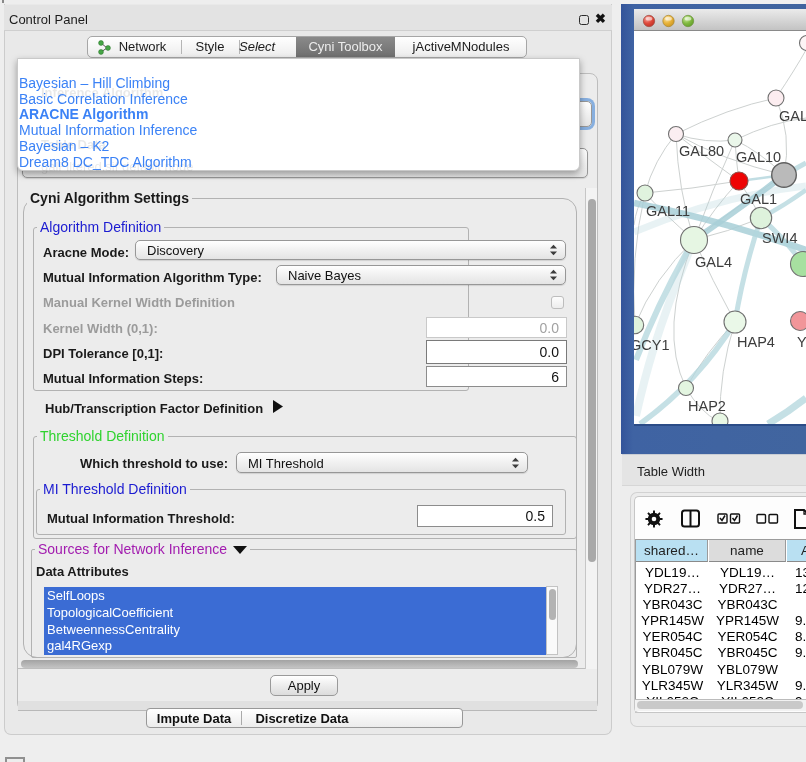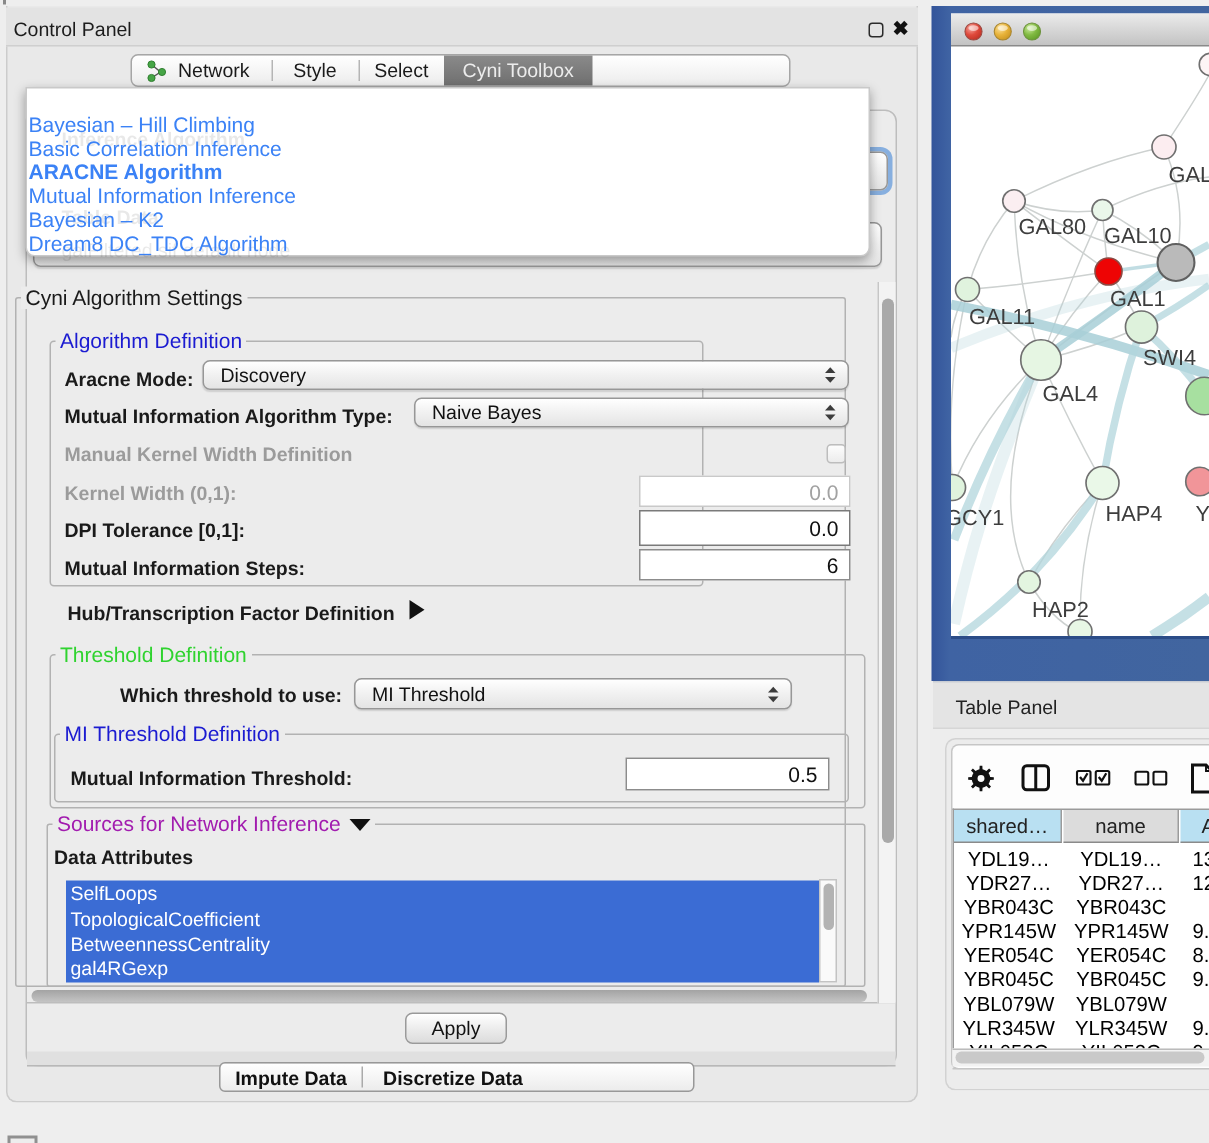--- a/index.html
+++ b/index.html
@@ -27,37 +27,38 @@
 <div class="abs" style="left:9px; top:12px; font-size:13px; color:#1c1c1c;">Control Panel</div>
 <div class="abs" style="left:579px; top:15px; width:10px; height:10px; border:1.5px solid #2b2b2b; border-radius:2.5px;"></div>
 <div class="abs" style="left:595px; top:11px; font-size:13px; font-weight:bold; color:#111;">✖</div>
 <div class="abs" style="left:2px; top:0px; width:2px; height:3px; background:#888;"></div>
 
 <div class="abs" id="toptabs" style="left:87px; top:36px; height:22px; width:440px; border:1px solid #a6a6a6; border-radius:5px; background:linear-gradient(#ffffff,#ececec); font-size:13px; color:#1a1a1a;">
   <div class="abs" style="left:0; top:0; width:93px; height:20px; line-height:20px; text-align:center; padding-left:16px;">Network</div>
   <div class="abs" style="left:93px; top:3px; width:1px; height:14px; background:#b5b5b5;"></div>
   <div class="abs" style="left:93px; top:0; width:58px; height:20px; line-height:20px; text-align:center;">Style</div>
   <div class="abs" style="left:151px; top:3px; width:1px; height:14px; background:#b5b5b5;"></div>
-  <div class="abs" style="left:151px; top:0; width:57px; height:20px; line-height:20px; text-align:center;">Select</div>
+  <div class="abs" style="left:151px; top:0; width:57px; height:20px; line-height:20px; font-style:italic;">Select</div>
   <div class="abs" style="left:208px; top:0; width:99px; height:20px; line-height:20px; text-align:center; background:linear-gradient(#8a8a8a,#6f6f6f); color:#ececec;">Cyni Toolbox</div>
+  <div class="abs" style="left:307px; top:0; width:132px; height:20px; line-height:20px; text-align:center;">jActiveMNodules</div>
   <svg class="abs" style="left:9px; top:3px;" width="15" height="15" viewBox="0 0 15 15">
     <line x1="4" y1="3" x2="10" y2="8" stroke="#555" stroke-width="1"></line>
     <line x1="4" y1="12" x2="10" y2="8" stroke="#555" stroke-width="1"></line>
     <circle cx="4" cy="3" r="2.4" fill="#46a546" stroke="#2a7a2a" stroke-width="0.6"></circle>
     <circle cx="4" cy="12" r="2.4" fill="#46a546" stroke="#2a7a2a" stroke-width="0.6"></circle>
     <circle cx="11" cy="8" r="2.4" fill="#46a546" stroke="#2a7a2a" stroke-width="0.6"></circle>
   </svg>
 </div>
 
 <div class="abs" style="left:17px; top:73px; width:581px; height:638px; background:#ececec; border:1px solid #bdbdbd; border-radius:8px;"></div>
 
 <div class="abs combo" style="left:22px; top:101px; width:570px; height:26px; box-shadow:0 0 0 3px rgba(110,160,220,0.8);"></div>
 <div class="abs combo" style="left:22px; top:148px; width:566px; height:30px;"></div>
 
-<div class="group" style="left:10px; top:198px; width:554px; height:460px; border-radius:2px;">
+<div class="group" style="left:23px; top:198px; width:554px; height:460px; border-radius:14px;font-weight:bold;">
   <div class="gtitle" style="color:#1a1a1a;">Cyni Algorithm Settings</div>
 </div>
 
 <div class="group" style="left:33px; top:227px; width:436px; height:164px;">
   <div class="gtitle" style="color:#1b1bd1;">Algorithm Definition</div>
 </div>
 <div class="abs lbl" style="left:43px; top:245px;">Aracne Mode:</div>
 <div class="combo" style="left:135px; top:240px; width:431px; height:20px;">
     <span class="ct">Discovery</span>
   <svg class="spin" viewBox="0 0 9 12">
@@ -245,21 +246,21 @@
     <text x="737" y="347">HAP4</text>
     <text x="797" y="347">Y</text>
     <text x="688" y="411">HAP2</text>
   </g>
 </svg>
 
 <div class="abs" style="left:634px; top:424px; width:172px; height:2px; background:#2b4c87;"></div>
 
 <div class="abs" style="left:620px; top:454px; width:186px; height:308px; background:#ededed;"></div>
 <div class="abs" style="left:622px; top:454px; width:184px; height:32px; background:#e4e4e4; border-top:1px solid #c9cdd4; border-bottom:1px solid #d6d6d6;"></div>
-<div class="abs" style="left:637px; top:464px; font-size:13px; color:#222;">Table Panel</div>
+<div class="abs" style="left:637px; top:464px; font-size:13px; color:#222;">Table Width</div>
 
 <div class="abs" style="left:630px; top:492px; width:176px; height:235px; background:#ececec; border:1px solid #d2d2d2; border-radius:7px 0 0 7px; border-right:none;"></div>
 <div class="abs" style="left:634px; top:496px; width:172px; height:217px; background:#fdfdfd; border:1px solid #c6c6c6; border-radius:5px 0 0 5px; border-right:none;"></div>
 
 <svg class="abs" style="left:644px; top:508px;" width="162" height="24" viewBox="0 0 162 24">
   <g>
       <path d="M15.73,8.63 L16.12,9.98 L18.55,10.10 L18.55,11.90 L16.12,12.02 L15.73,13.37 L15.04,14.60 L16.68,16.41 L15.41,17.68 L13.60,16.04 L12.37,16.73 L11.02,17.12 L10.90,19.55 L9.10,19.55 L8.98,17.12 L7.63,16.73 L6.40,16.04 L4.59,17.68 L3.32,16.41 L4.96,14.60 L4.27,13.37 L3.88,12.02 L1.45,11.90 L1.45,10.10 L3.88,9.98 L4.27,8.63 L4.96,7.40 L3.32,5.59 L4.59,4.32 L6.40,5.96 L7.63,5.27 L8.98,4.88 L9.10,2.45 L10.90,2.45 L11.02,4.88 L12.37,5.27 L13.60,5.96 L15.41,4.32 L16.68,5.59 L15.04,7.40 Z" fill="#111" fill-rule="evenodd"></path>
       <circle cx="10.0" cy="11.0" r="2.3" fill="#fdfdfd"></circle>
     </g>
   <rect x="38" y="2.5" width="17" height="16" rx="2.5" fill="none" stroke="#111" stroke-width="2"></rect>

